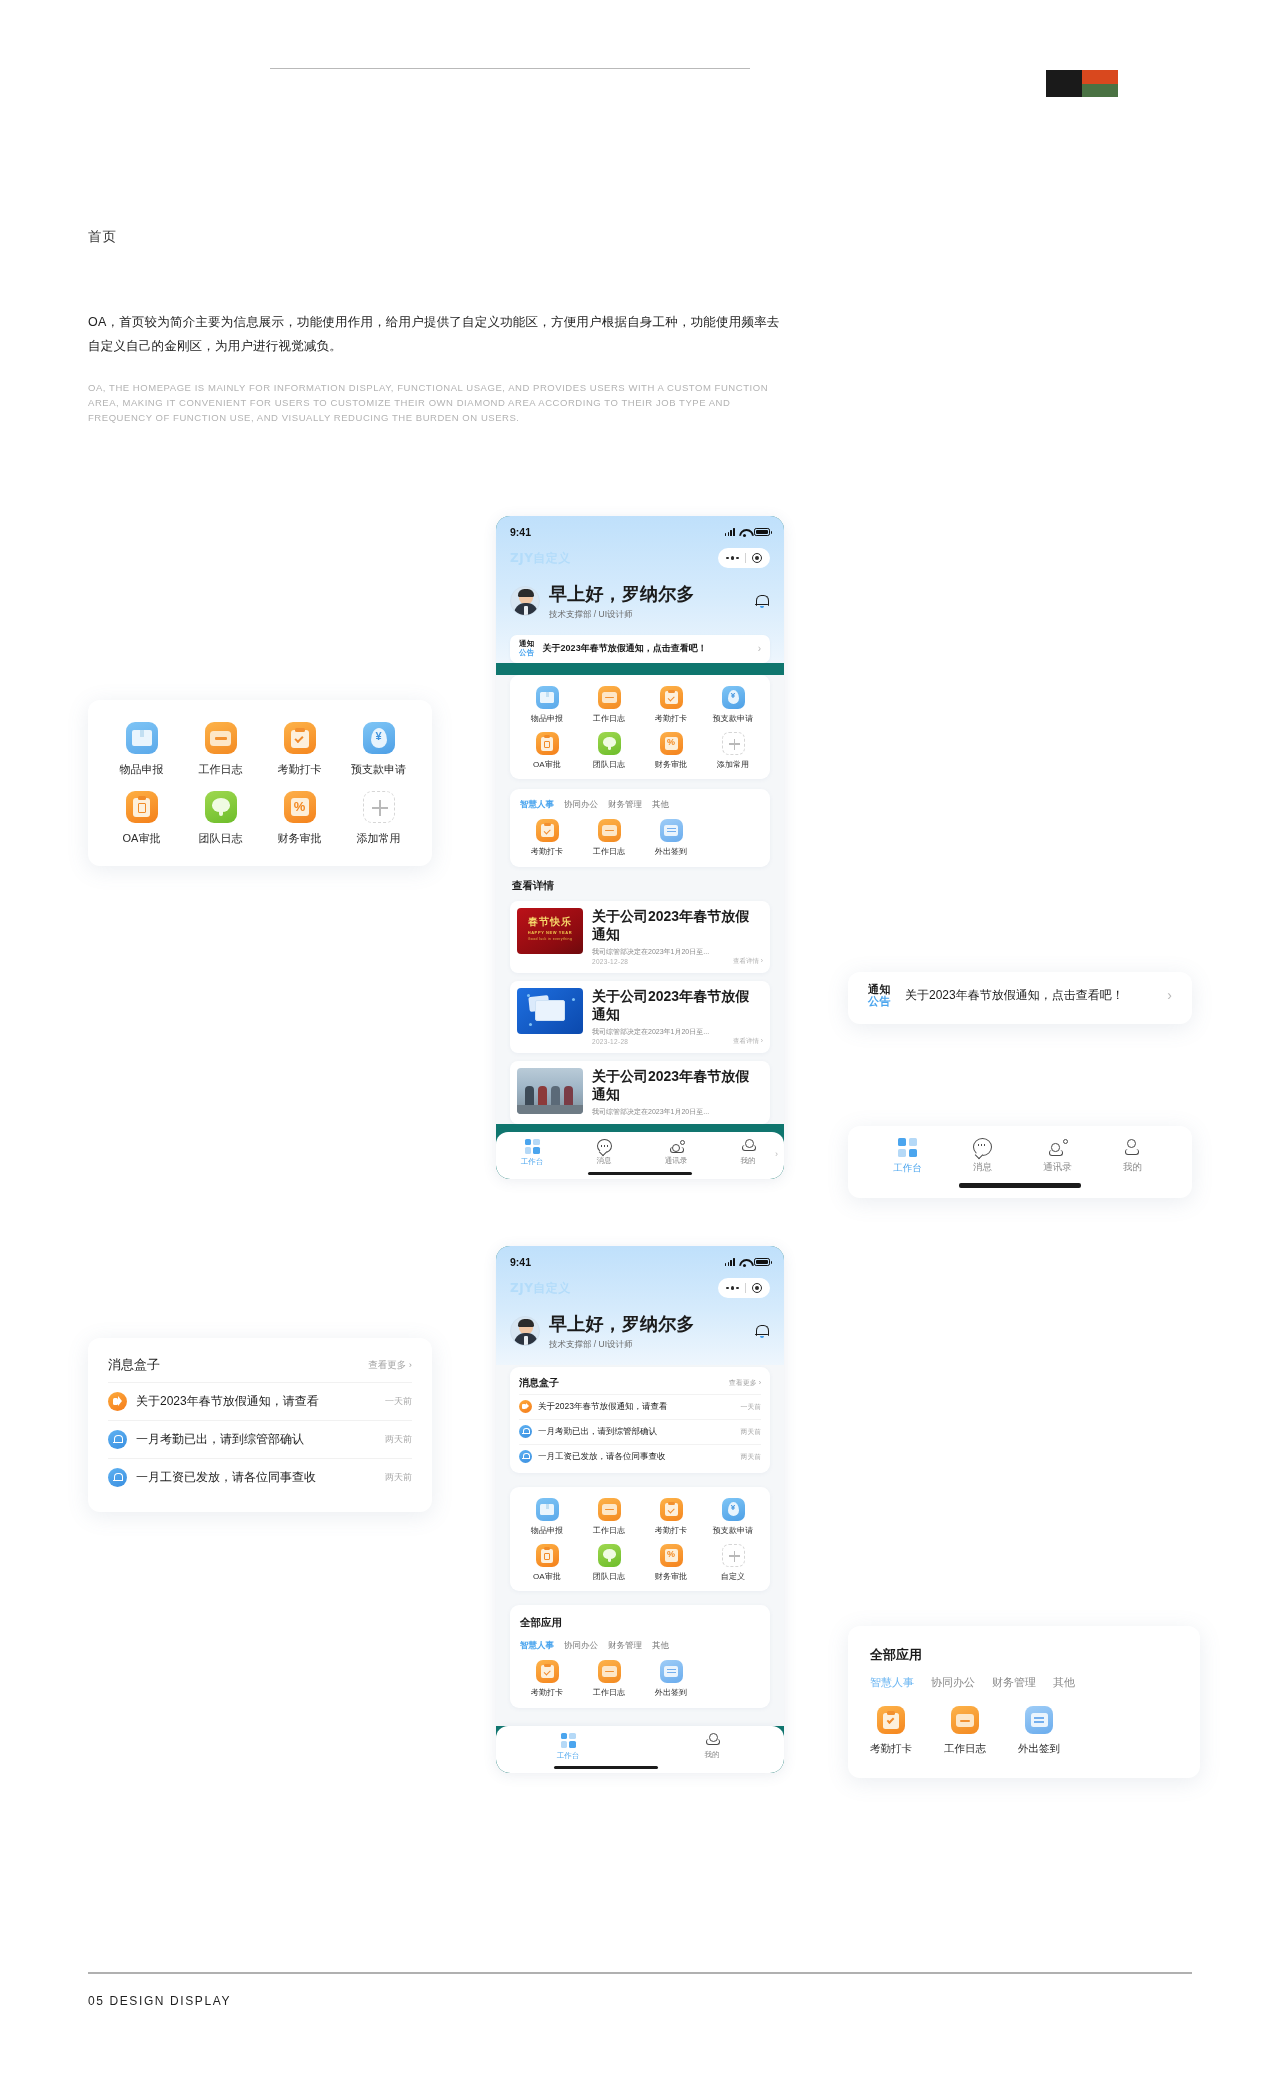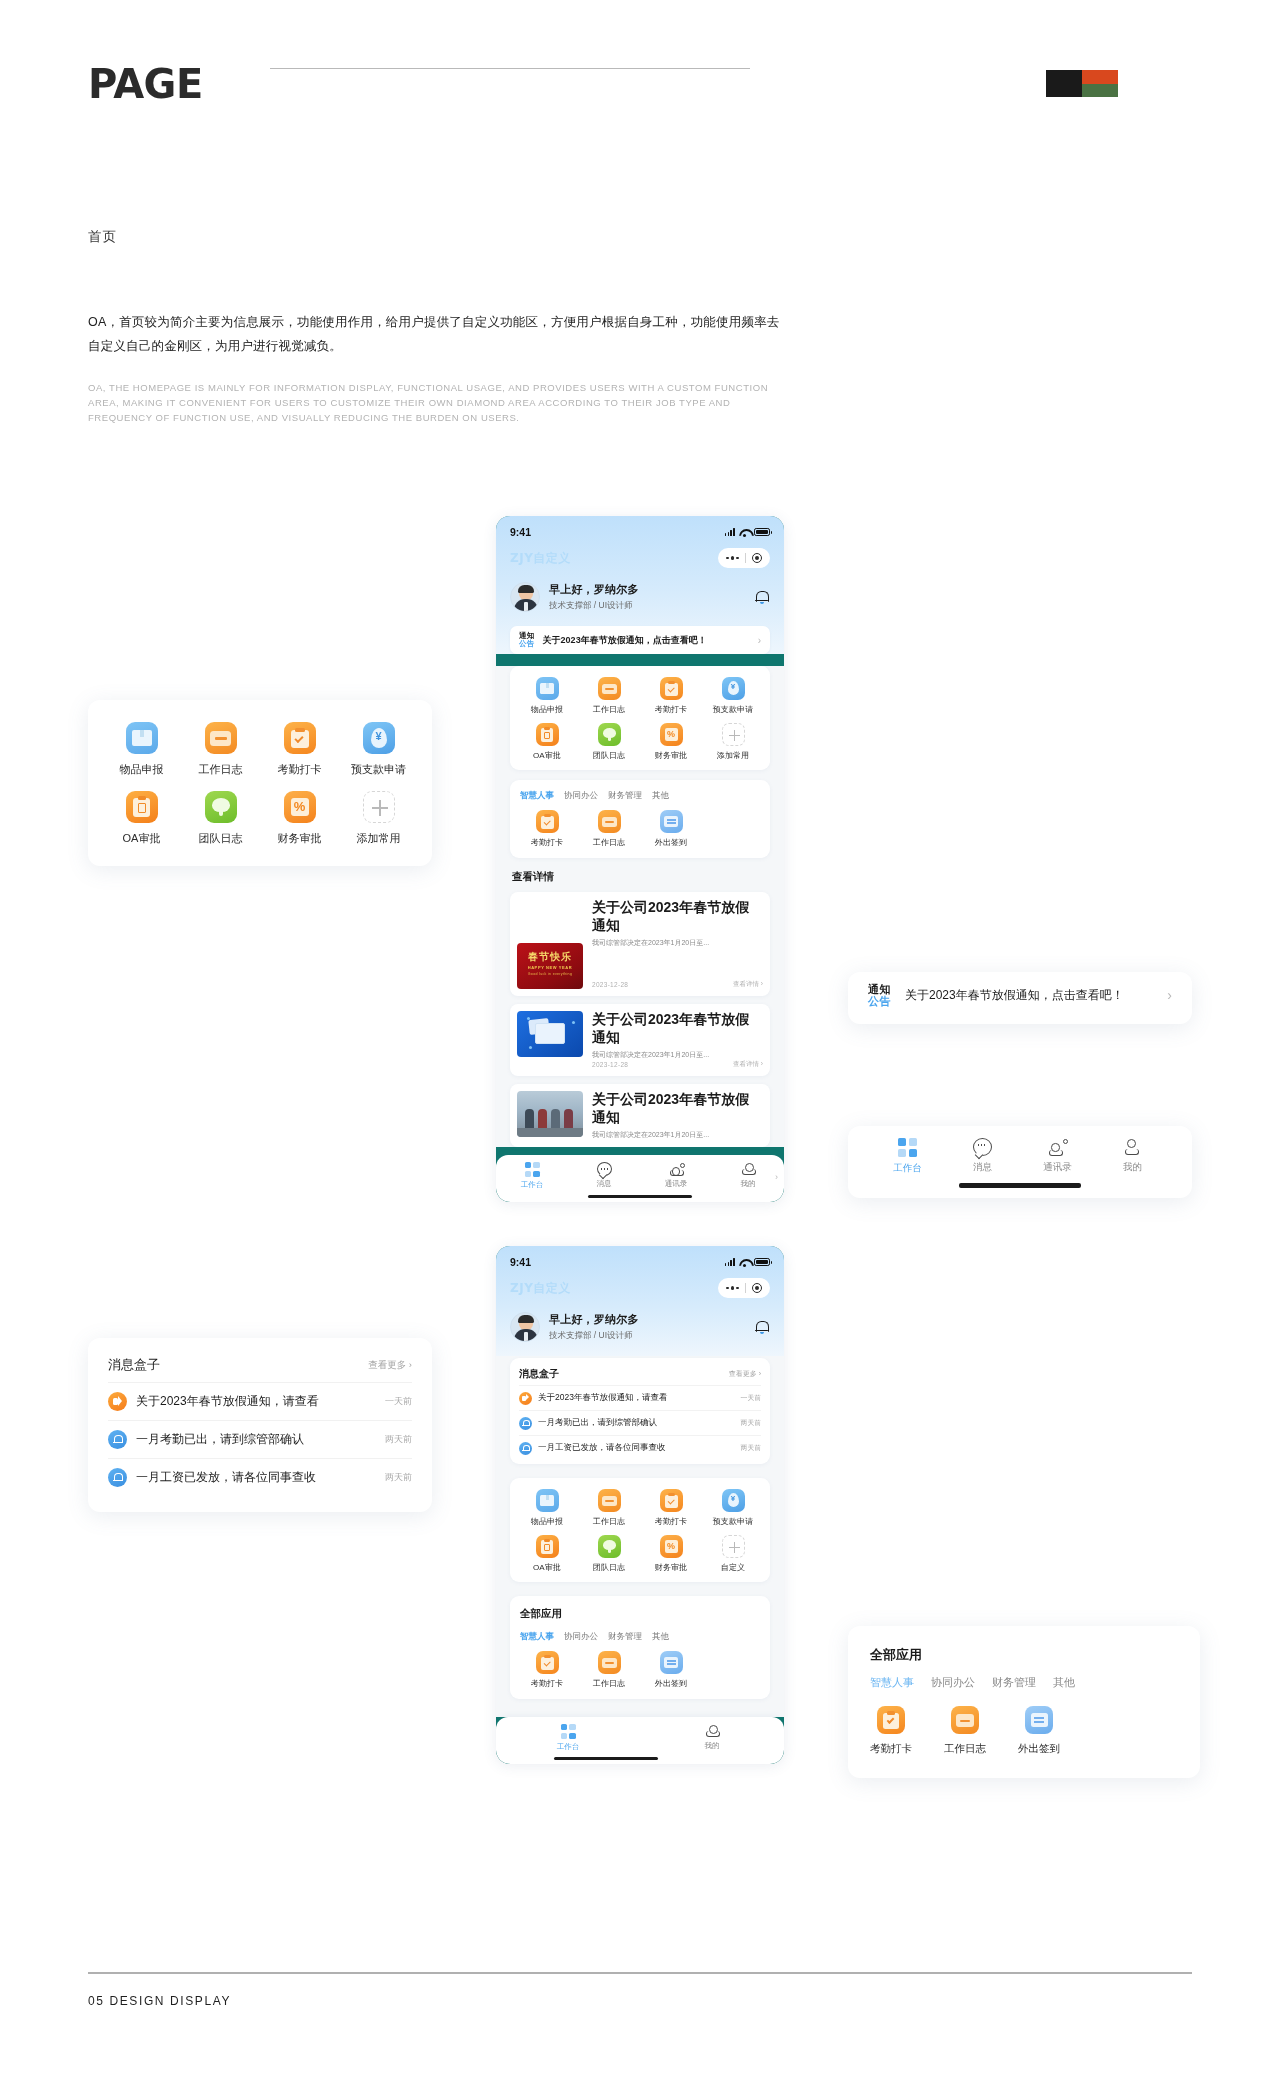--- a/index.html
+++ b/index.html
@@ -69,21 +69,21 @@
   .caps .tgt::after{content:"";position:absolute;left:2px;top:2px;width:4px;height:4px;background:#2b2b2b;border-radius:50%;}
 
   .userrow { display:flex; align-items:center; gap:9px; padding:4px 0 14px; }
   .avatar { width:30px;height:30px;border-radius:50%;background:#d8e6f2; position:relative; overflow:hidden;
             border:1px solid #cfe1f0; flex:0 0 auto;}
   .avatar::before{content:"";position:absolute;left:8px;top:4px;width:14px;height:13px;background:#f0c6a4;border-radius:50% 50% 45% 45%;}
   .avatar::after{content:"";position:absolute;left:3px;top:16px;width:24px;height:16px;background:#2c3440;border-radius:11px 11px 0 0;}
   .ava-hair{position:absolute;left:7px;top:2px;width:16px;height:8px;background:#2b2b2b;border-radius:8px 8px 2px 2px;z-index:2;}
   .ava-tie{position:absolute;left:13px;top:19px;width:4px;height:11px;background:#e9eef3;z-index:3;border-radius:1px;}
   .greet { flex:1; }
-  .greet-h { font-size:11px; font-weight:bold; color:#1b1b1b; letter-spacing:.2px;}
+  .greet-h { font-size:18px; font-weight:bold; color:#1b1b1b; letter-spacing:.2px;}
   .greet-s { font-size:8.5px; color:#6a6a6a; margin-top:2.5px; }
   .bell { width:13px;height:15px;position:relative;flex:0 0 auto;margin-right:2px;}
   .bell::before{content:"";position:absolute;left:1px;top:1px;width:11px;height:10px;border:1.5px solid #1b1b1b;
     border-radius:5.5px 5.5px 1px 1px;border-bottom:none;}
   .bell::after{content:"";position:absolute;left:0;top:10px;width:13px;height:1.5px;background:#1b1b1b;border-radius:1px;}
   .bell i{position:absolute;left:4.5px;top:12px;width:4px;height:2.5px;background:#3a97e8;border-radius:0 0 3px 3px;}
 
   .notice { background:#fff; border-radius:7px; height:28px; display:flex; align-items:center;
             padding:0 9px; gap:8px; margin-bottom:12px; box-shadow:0 1px 3px rgba(80,110,150,.07); }
   .nt-badge { font-size:7.5px; font-weight:bold; line-height:8.5px; text-align:center; flex:0 0 auto;}
@@ -136,21 +136,21 @@
   .tabsrow { display:flex; gap:10px; padding:10px 10px 4px; }
   .tabsrow .tb { font-size:8.5px; color:#7a7a7a; }
   .tabsrow .tb.on { color:#4ba5ee; font-weight:bold; }
   .grid3 { display:grid; grid-template-columns:repeat(4,1fr); padding:4px 6px 10px; }
 
   .sec-h { font-size:10.5px; color:#1b1b1b; font-weight:bold; padding:2px 2px 8px; }
 
   .news { background:#fff; border-radius:8px; display:flex; gap:9px; padding:7px;
           margin-bottom:8px; box-shadow:0 1px 4px rgba(80,110,150,.07); }
   .news-img { width:66px;height:46px;border-radius:4px;flex:0 0 auto; position:relative; overflow:hidden;}
-  .ni-red { background:linear-gradient(150deg,#bb1118,#8d0b10 70%,#6e0a0d);margin-top:44px; }
+  .ni-red { background:linear-gradient(150deg,#bb1118,#8d0b10 70%,#6e0a0d); }
   .ni-red .t1{position:absolute;left:0;top:7px;width:100%;text-align:center;font-size:10px;font-weight:bold;color:#f6d86a;letter-spacing:1px;}
   .ni-red .t2{position:absolute;left:0;top:22px;width:100%;text-align:center;font-size:4px;font-weight:bold;color:#f1c84f;letter-spacing:.6px;}
   .ni-red .t3{position:absolute;left:0;top:29px;width:100%;text-align:center;font-size:3.6px;color:#e8b94a;letter-spacing:.3px;}
   .ni-blue { background:linear-gradient(140deg,#1e6fe0,#0b49ad); }
   .ni-blue .mon{position:absolute;left:18px;top:12px;width:30px;height:21px;background:#eaf3fd;border-radius:2px;border:1px solid #cfe2f5;}
   .ni-blue .mon2{position:absolute;left:12px;top:8px;width:20px;height:15px;background:#dbeafb;border-radius:2px;transform:rotate(-6deg);}
   .ni-blue .dot{position:absolute;width:3px;height:3px;border-radius:50%;background:#7ec1f5;}
   .ni-photo{ background:linear-gradient(180deg,#b9cbd8 0%,#9fb5c6 45%,#7e8f9c 100%); }
   .ni-photo .p{position:absolute;bottom:9px;width:9px;height:19px;border-radius:4px 4px 0 0;}
   .ni-photo .g{position:absolute;left:0;bottom:0;width:100%;height:9px;background:#6e7b85;}
@@ -286,21 +286,20 @@
   .fa-cell .ic-fold::after{left:9px;top:13.5px;width:10px;height:2.2px;}
   .fa-cell .ic-sign::before{left:5.5px;top:7px;width:17px;height:14px;border-radius:2.5px;}
   .fa-cell .ic-sign::after{left:9px;top:11px;width:10px;height:1.8px;box-shadow:0 4px 0 #72aeee;}
 </style>
 </head>
 <body>
 
 <div class="page">
 
   <div class="hdr">
-    <div class="hdr-title">PAGE</div>
   </div>
   <div class="hdr-rule"></div>
   <div class="hdr-flag">
     <div class="flag-blk"></div>
     <div class="flag-col">
       <div class="flag-or"></div>
       <div class="flag-gr"></div>
     </div>
   </div>
 

